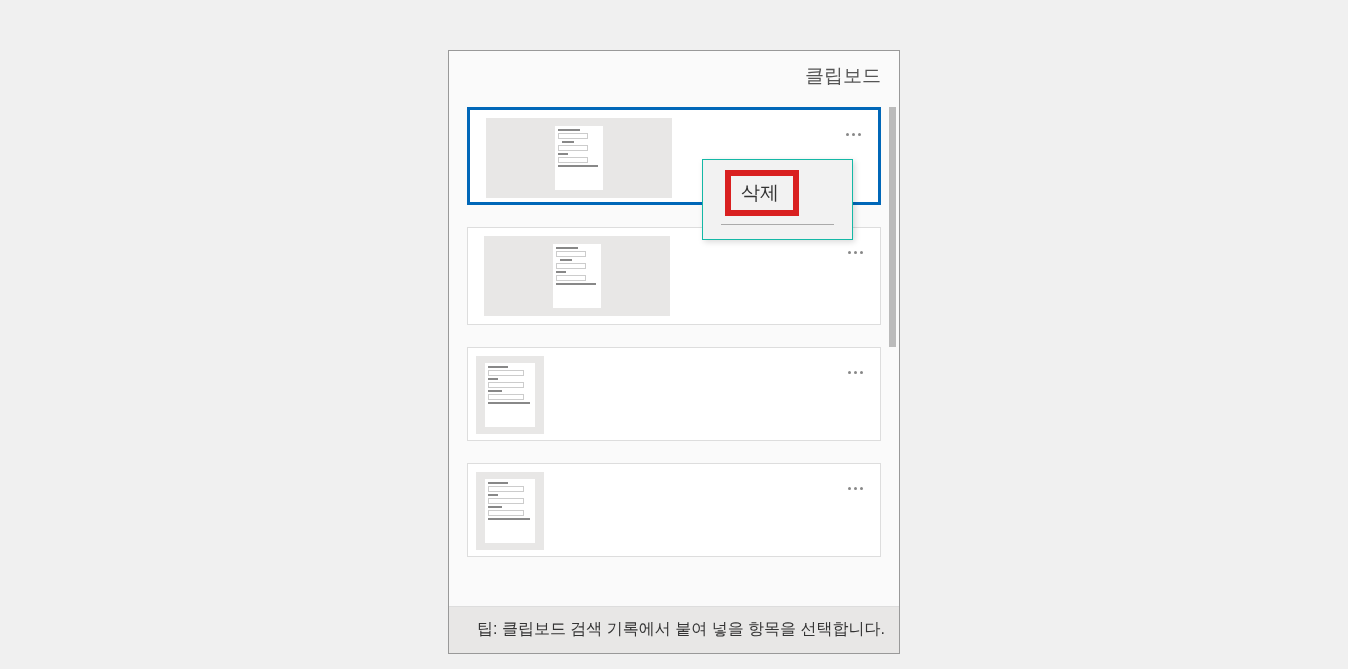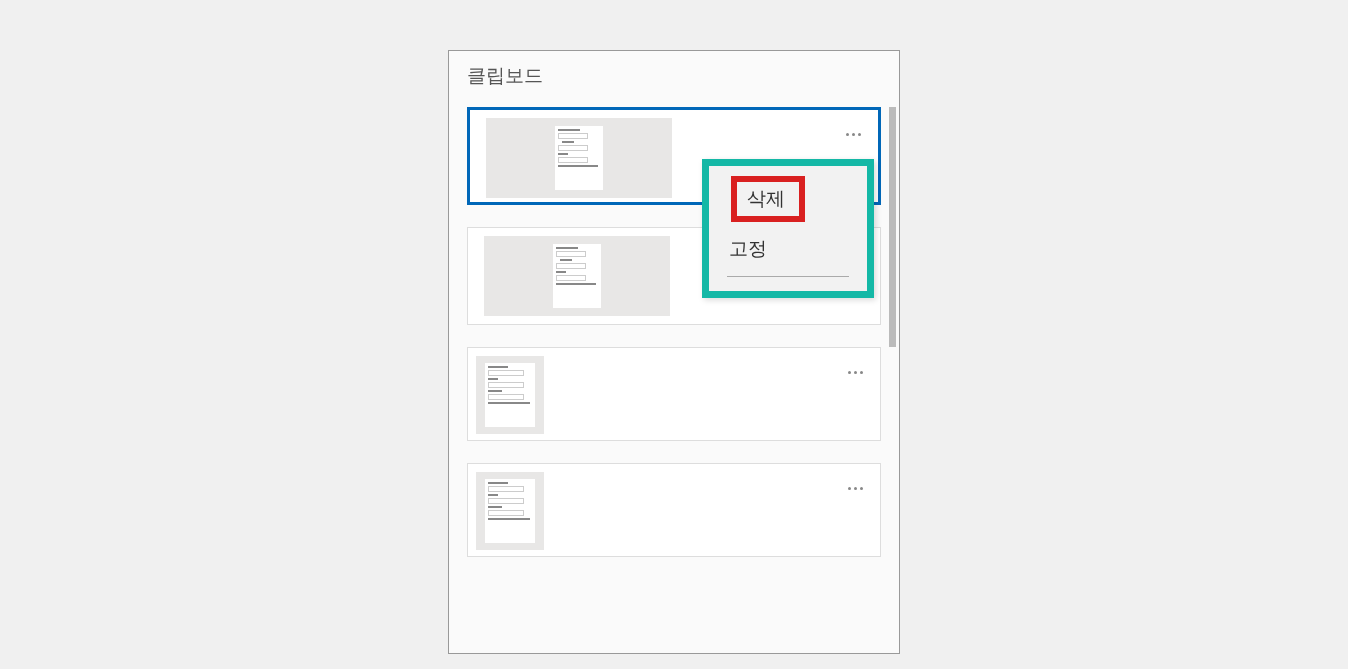--- a/index.html
+++ b/index.html
@@ -17,20 +17,21 @@
     .clipboard-panel {
       position: absolute;
       left: 448px;
       top: 50px;
       width: 452px;
       height: 604px;
       background: #fafafa;
       border: 1px solid #999;
       display: flex;
       flex-direction: column;
+      text-align: right;
     }
     .panel-header {
       padding: 12px 18px 8px 18px;
       font-size: 19px;
       color: #555;
     }
     .items-container {
       flex: 1;
       padding: 10px 12px 0 18px;
       position: relative;
@@ -122,23 +123,23 @@
     .more-dots span {
       width: 3px;
       height: 3px;
       background: #888;
       border-radius: 50%;
     }
     .context-menu {
       position: absolute;
       left: 702px;
       top: 159px;
-      width: 172px;
+      width: 151px;
       background: #f2f2f2;
-      border: 7px solid #14b8a6;
+      border: 1px solid #14b8a6;
       box-shadow: 2px 2px 6px rgba(0,0,0,0.15);
       padding: 6px 12px 10px 12px;
       z-index: 100;
     }
     .menu-item {
       padding: 10px 8px;
       font-size: 19px;
       color: #333;
       cursor: pointer;
       position: relative;
@@ -253,21 +254,21 @@
         <div class="more-dots">
             <span></span>
             <span></span>
             <span></span>
           </div>
       </div>
     </div>
 
   </div>
 
+  <div class="tip-footer">팁: 클립보드 검색 기록에서 붙여 넣을 항목을 선택합니다.</div>
 </div>
 
 <div class="context-menu">
   <div class="menu-item highlighted">
     <span class="highlight-box">삭제</span>
   </div>
-  <div class="menu-item">고정</div>
   <div class="menu-divider"></div>
 </div>
 
 </body></html>

